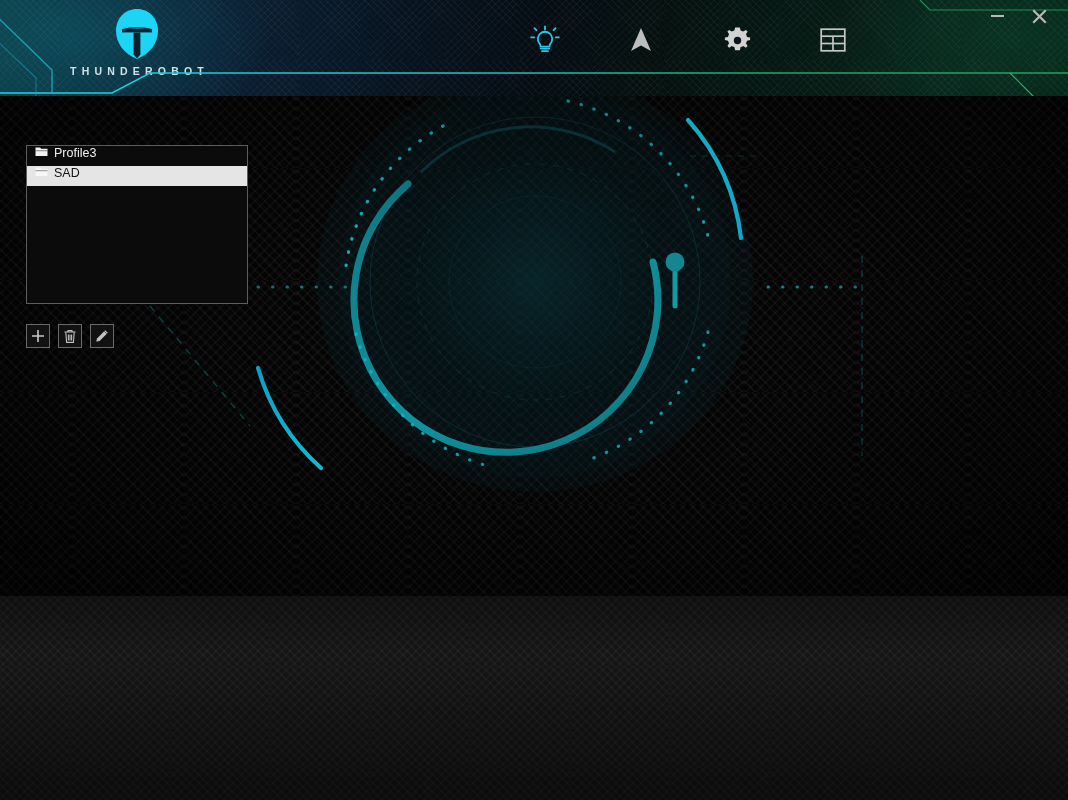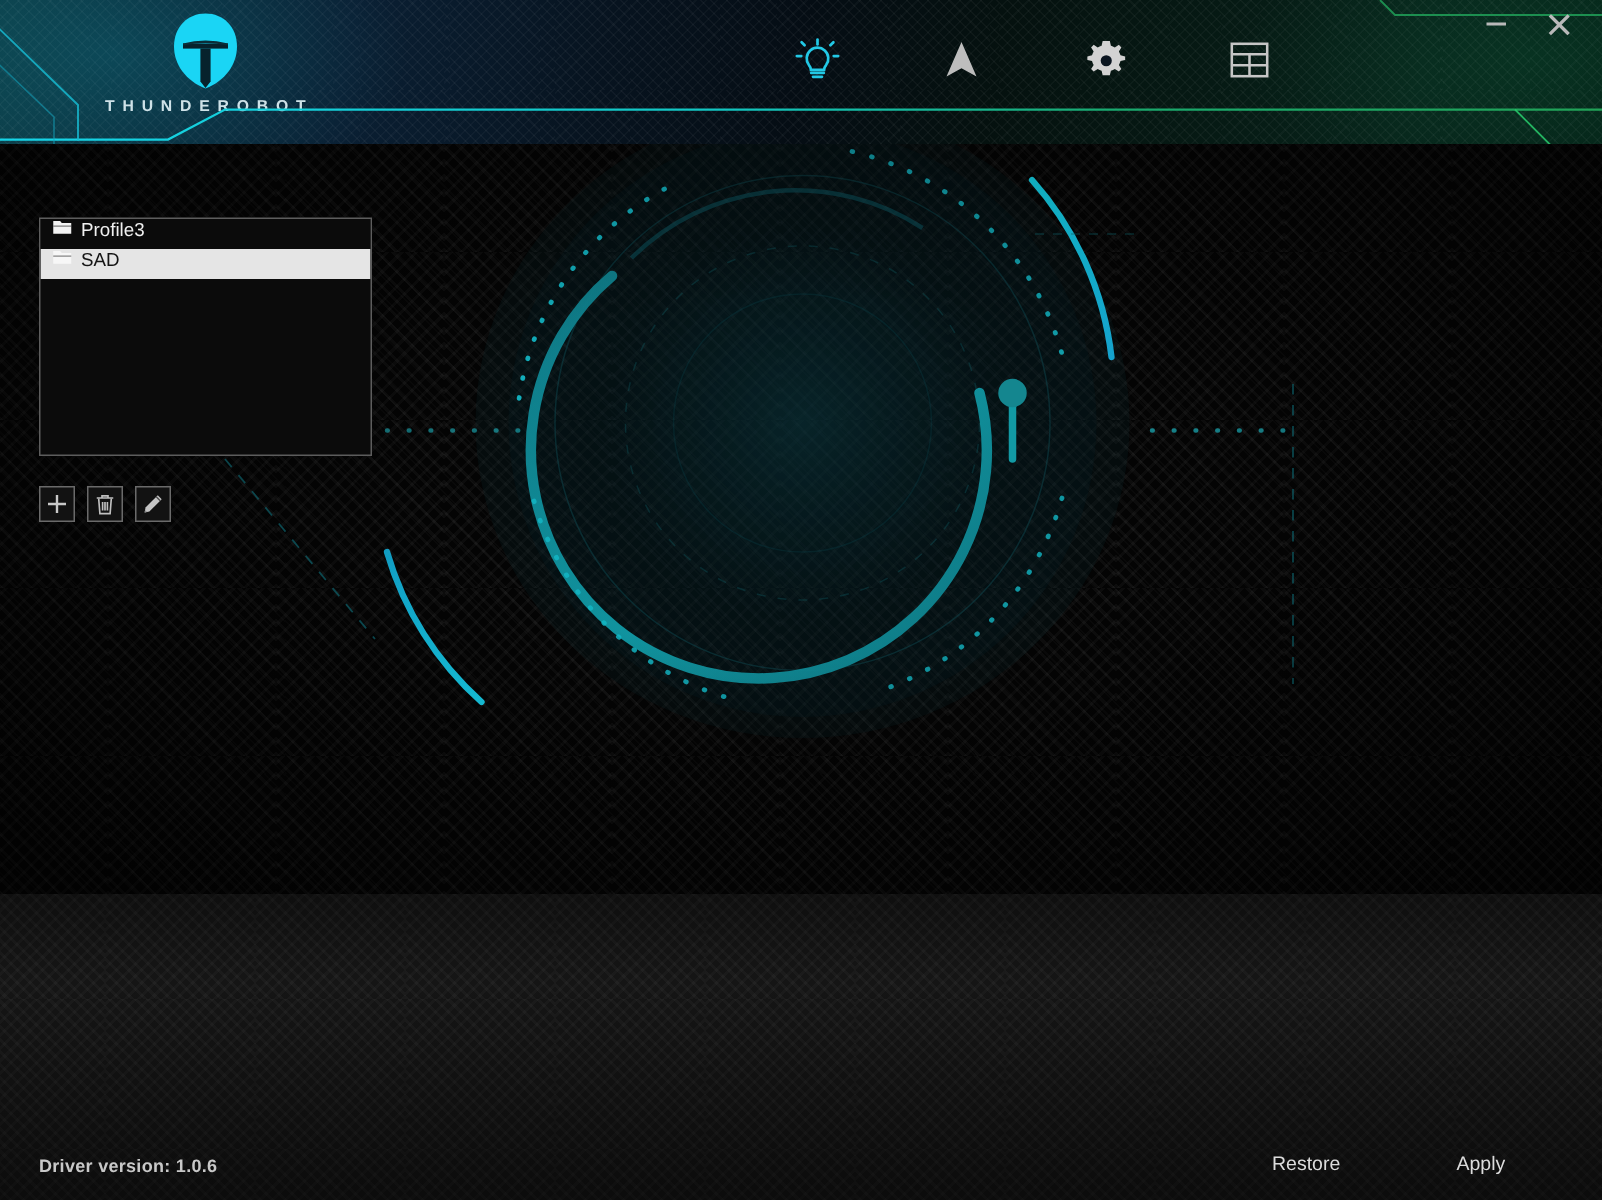--- a/index.html
+++ b/index.html
@@ -442,20 +442,15 @@
         </div>
       </div>
     </div>
 
   </div>
 
   <div class="bottom-panel">
     <div class="bp-pattern"></div>
     <div class="bp-shade"></div>
 
-    <div class="footer">
-      <div class="driver-version">Driver version: 1.0.6</div>
-      <div class="footer-btn restore">Restore</div>
-      <div class="footer-btn apply">Apply</div>
-    </div>
   </div>
 
 </div>
 
 </body></html>

